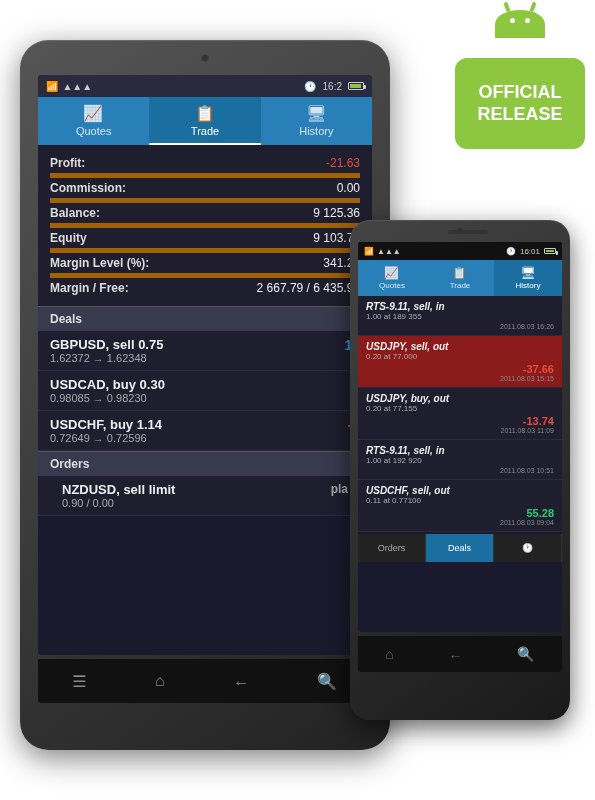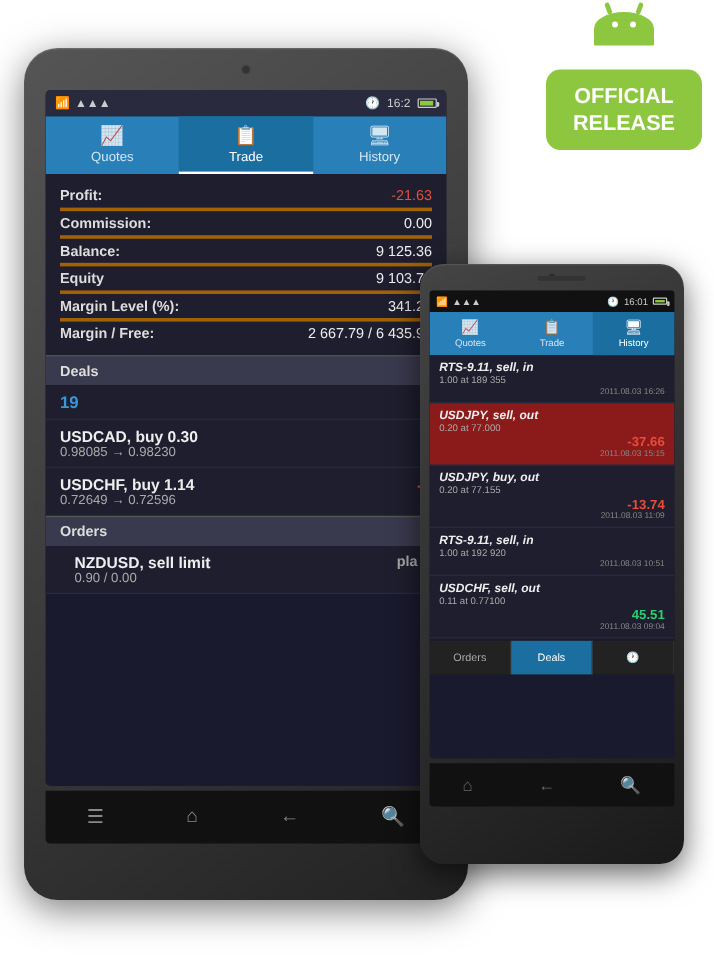--- a/index.html
+++ b/index.html
@@ -17,21 +17,21 @@
       position: absolute;
       top: 10px;
       right: 10px;
       width: 130px;
       height: 120px;
       z-index: 100;
     }
     .badge-shape {
       background: #8dc63f;
       border-radius: 12px;
-      padding: 12px 10px;
+      padding: 24px 10px;
       text-align: center;
       color: white;
       font-weight: bold;
       font-size: 18px;
       line-height: 1.2;
       position: relative;
       top: 20px;
     }
     .android-head {
       width: 50px;
@@ -165,21 +165,21 @@
     
     .account-panel {
       background: #1e1e2e;
       padding: 8px 12px;
     }
     .account-row {
       display: flex;
       justify-content: space-between;
       padding: 3px 0;
       font-size: 12px;
-      border-bottom: 3px solid #a16207;
+      border-bottom: 5px solid #a16207;
     }
     .account-row:last-child { border-bottom: none; }
     .account-label {
       color: #ddd;
       font-weight: bold;
     }
     .account-value {
       color: #eee;
     }
     .account-value.negative { color: #e74c3c; }
@@ -456,20 +456,24 @@
       <div class="account-row">
         <span class="account-label">Margin / Free:</span>
         <span class="account-value">2 667.79 / 6 435.94</span>
       </div>
     </div>
 
     <div class="section-header">Deals</div>
 
     <div class="deal-item">
       <div class="deal-row">
+        <div>
+          <div class="deal-title">GBPUSD, sell 0.75</div>
+          <div class="deal-subtitle">1.62372 → 1.62348</div>
+        </div>
         <div class="deal-value">19</div>
       </div>
     </div>
 
     <div class="deal-item">
       <div class="deal-row">
         <div>
           <div class="deal-title">USDCAD, buy 0.30</div>
           <div class="deal-subtitle">0.98085 → 0.98230</div>
         </div>
@@ -586,21 +590,21 @@
         <div class="phi-date">2011.08.03 10:51</div>
       </div>
     </div>
 
     <div class="phone-history-item">
       <div class="phi-left">
         <div class="phi-title">USDCHF, sell, out</div>
         <div class="phi-sub">0.11 at 0.77100</div>
       </div>
       <div class="phi-right">
-        <div class="phi-value positive">45.51</div>
+        <div class="phi-value positive">55.28</div>
         <div class="phi-date">2011.08.03 09:04</div>
       </div>
     </div>
 
 
     <div class="phone-bottom-tabs">
       <div class="phone-bottom-tab">
         <span>Orders</span>
       </div>
       <div class="phone-bottom-tab active">

